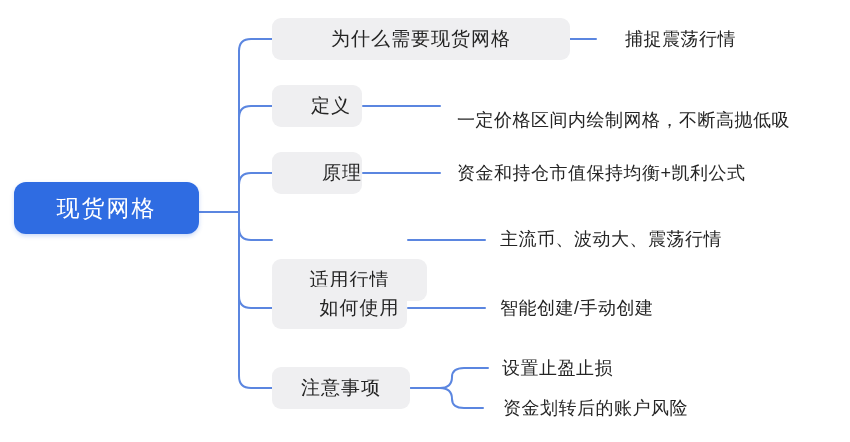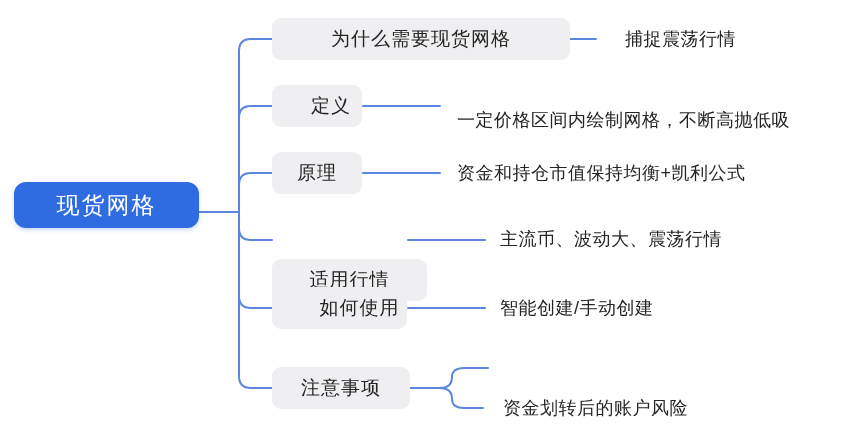--- a/index.html
+++ b/index.html
@@ -33,39 +33,39 @@
     display: flex;
     align-items: center;
     justify-content: center;
     box-sizing: border-box;
     white-space: nowrap;
   }
   .root-node {
     left: 14px;
     top: 182px;
     width: 185px;
-    height: 46px;
+    height: 52px;
     background: #2f6ce2;
     color: #ffffff;
     border-radius: 12px;
     font-size: 23px;
     letter-spacing: 2px;
     box-shadow: 0 2px 4px rgba(47,108,226,0.25);
   }
   .branch-node {
     background: #efeff1;
     color: #252525;
     border-radius: 9px;
     font-size: 19px;
     height: 42px;
     letter-spacing: 1px;
   }
   .b1 { left: 272px; top: 18px;  width: 298px; }
   .b2 { left: 272px; top: 85px;  width: 90px; padding-left: 28px;  }
-  .b3 { left: 272px; top: 152px; width: 90px;  }
+  .b3 { left: 272px; top: 152px; width: 90px; justify-content: flex-end;  }
   .b4 { left: 272px; top: 219px; width: 155px; margin-top: 40px; }
   .b5 { left: 272px; top: 287px; width: 135px; padding-left: 40px; }
   .b6 { left: 272px; top: 367px; width: 138px; text-align: right; }
   .leaf-node {
     color: #252525;
     font-size: 18px;
     height: 24px;
     letter-spacing: 0.5px;
   }
   .l1  { left: 613px; top: 27px; margin-left: 12px;  }
@@ -134,17 +134,20 @@
   </div>
   <div class="node leaf-node l3">
     <span>资金和持仓市值保持均衡+凯利公式</span>
   </div>
   <div class="node leaf-node l4">
     <span>主流币、波动大、震荡行情</span>
   </div>
   <div class="node leaf-node l5">
     <span>智能创建/手动创建</span>
   </div>
+  <div class="node leaf-node l6a">
+    <span>设置止盈止损</span>
+  </div>
   <div class="node leaf-node l6b">
     <span>资金划转后的账户风险</span>
   </div>
 
 </div>
 
 </body></html>

